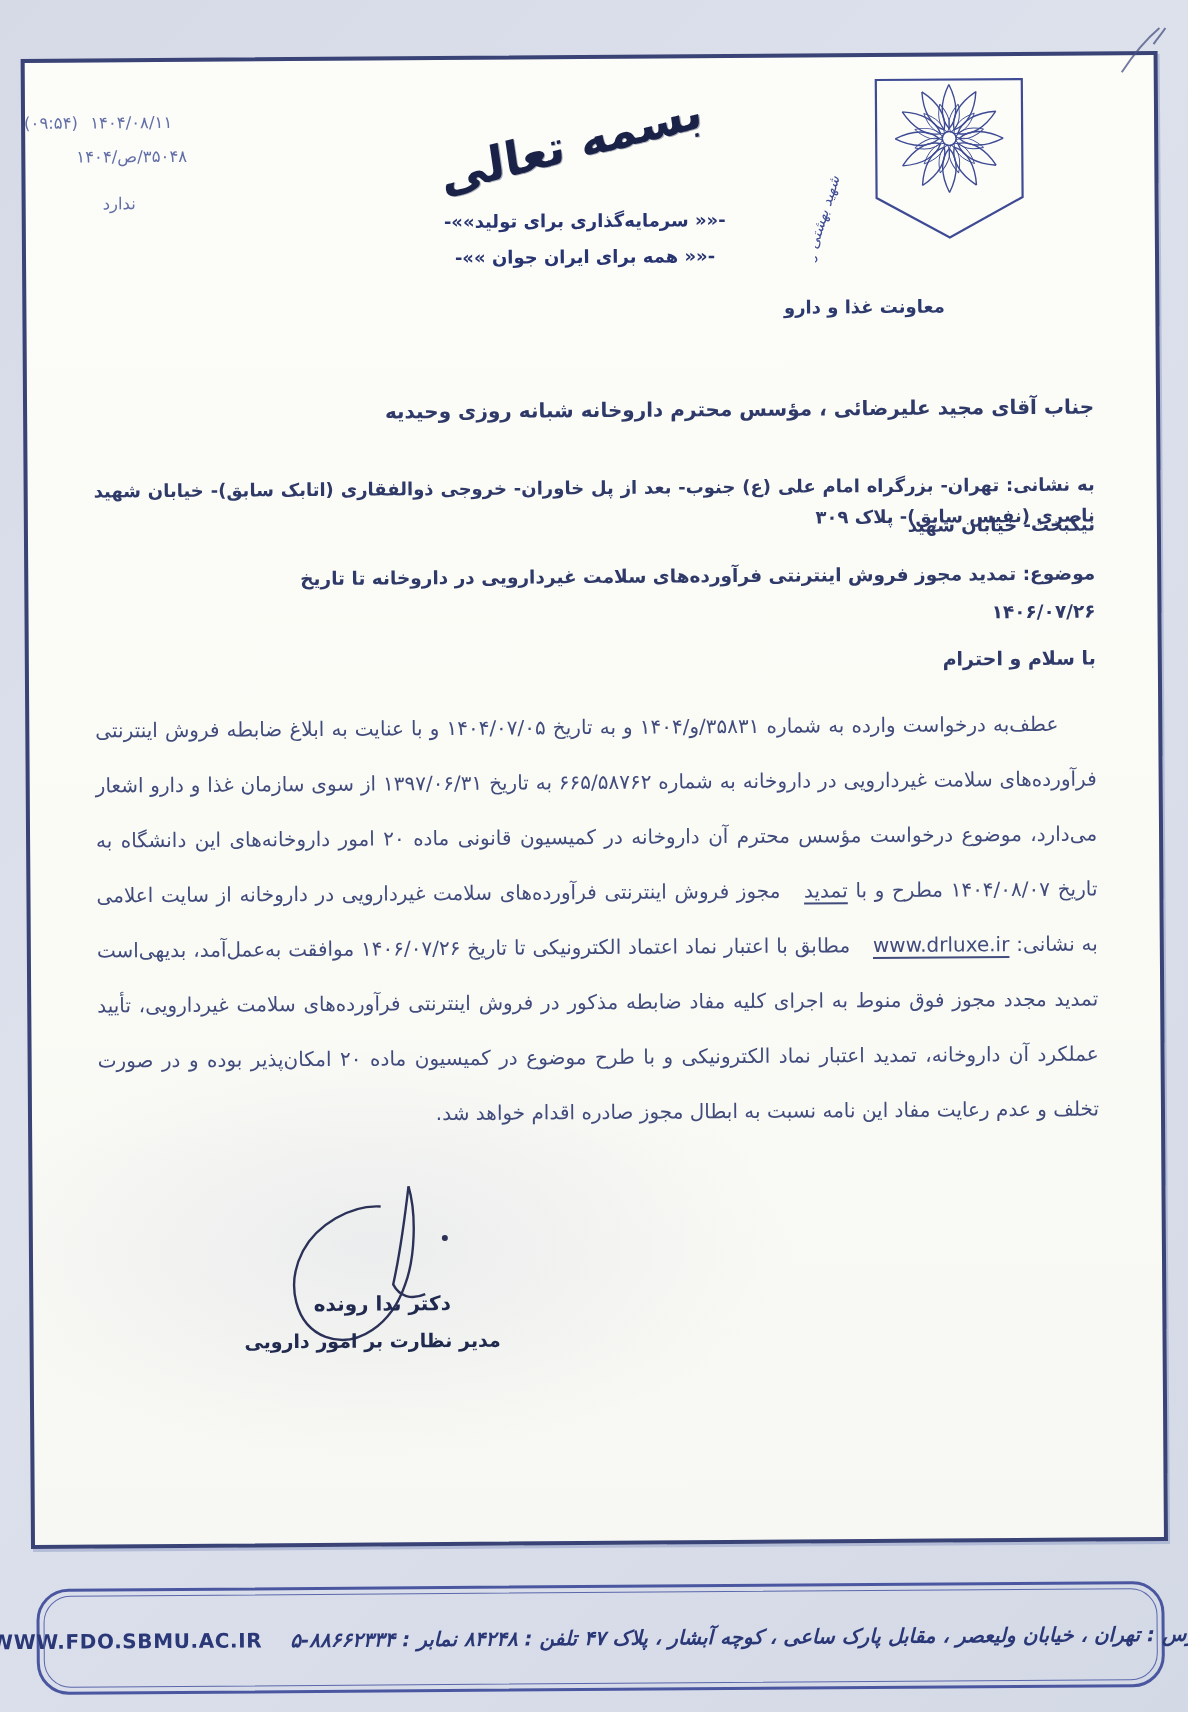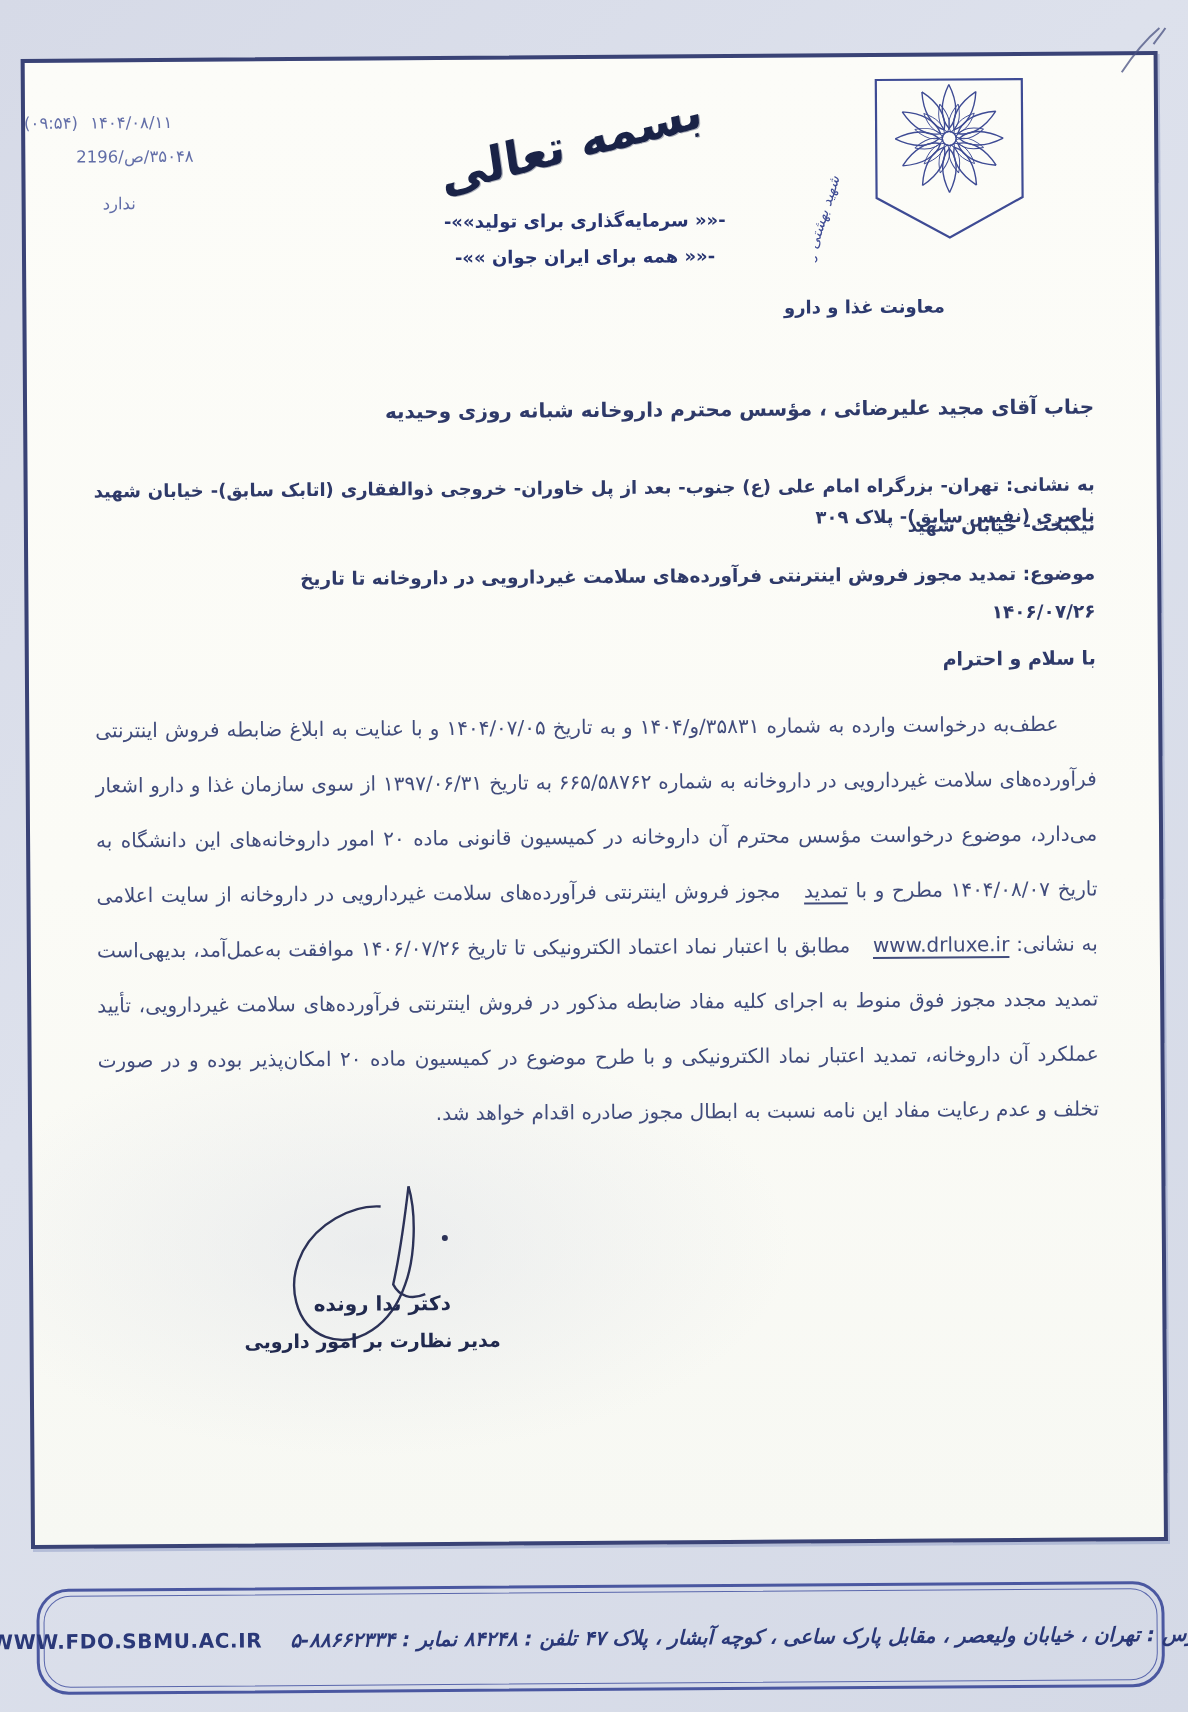--- a/index.html
+++ b/index.html
@@ -93,21 +93,21 @@
 </style>
 </head>
 <body>
 
 <div class="page">
   <div class="tilt">
 
     <div class="frame"></div>
 
     <div class="txt stamp-line" style="left:28px;top:110px;">۱۴۰۴/۰۸/۱۱ (۰۹:۵۴)</div>
-    <div class="txt stamp-line" style="left:80px;top:144px;">۳۵۰۴۸/ص/2196</div>
+    <div class="txt stamp-line" style="left:80px;top:144px;">۳۵۰۴۸/ص/۱۴۰۴</div>
     <div class="txt stamp-line" style="left:106px;top:191px;">ندارد</div>
 
     <div class="txt bismillah">بسمه تعالی</div>
 
     <div class="txt slogan" style="top:210px;">-«« سرمایه‌گذاری برای تولید»»-</div>
     <div class="txt slogan" style="top:246px;">-«« همه برای ایران جوان »»-</div>
 
     <svg class="logo-svg" width="252" height="205" viewBox="0 0 252 205">
       <g stroke="#3e4b94" fill="none" stroke-width="2.2">
         <path d="M62,16 H208 V134 L135,174 L62,134 Z"></path>

